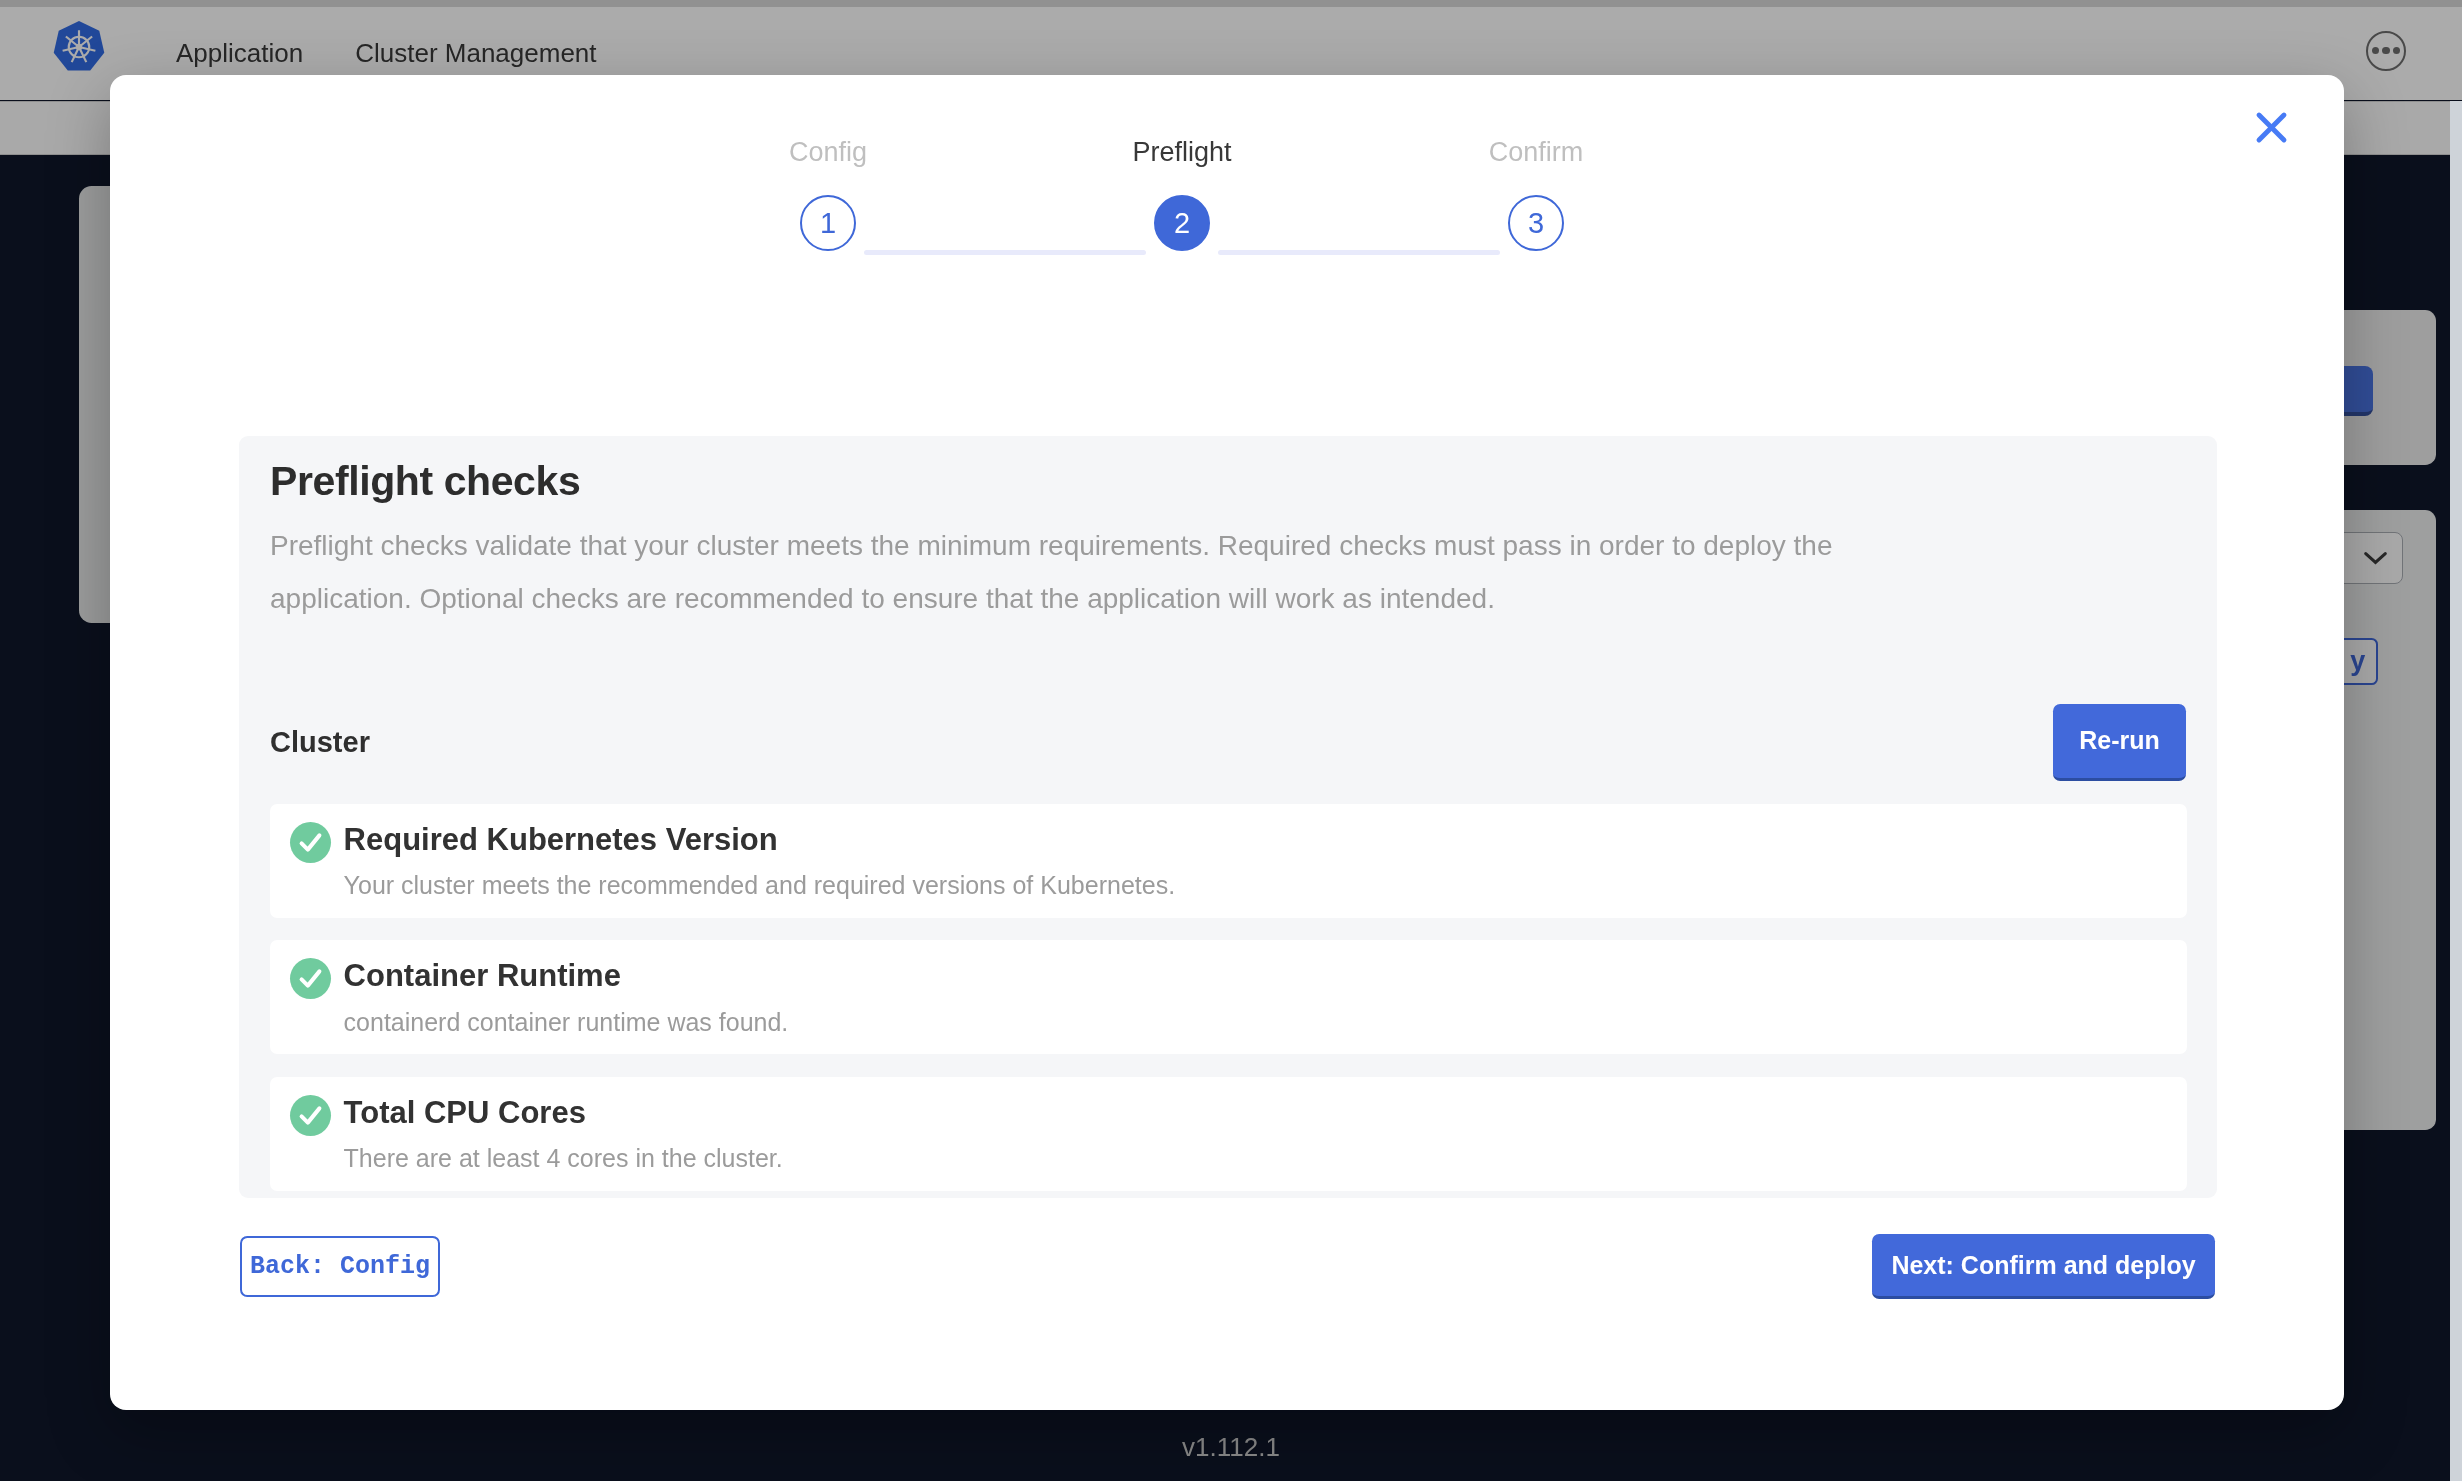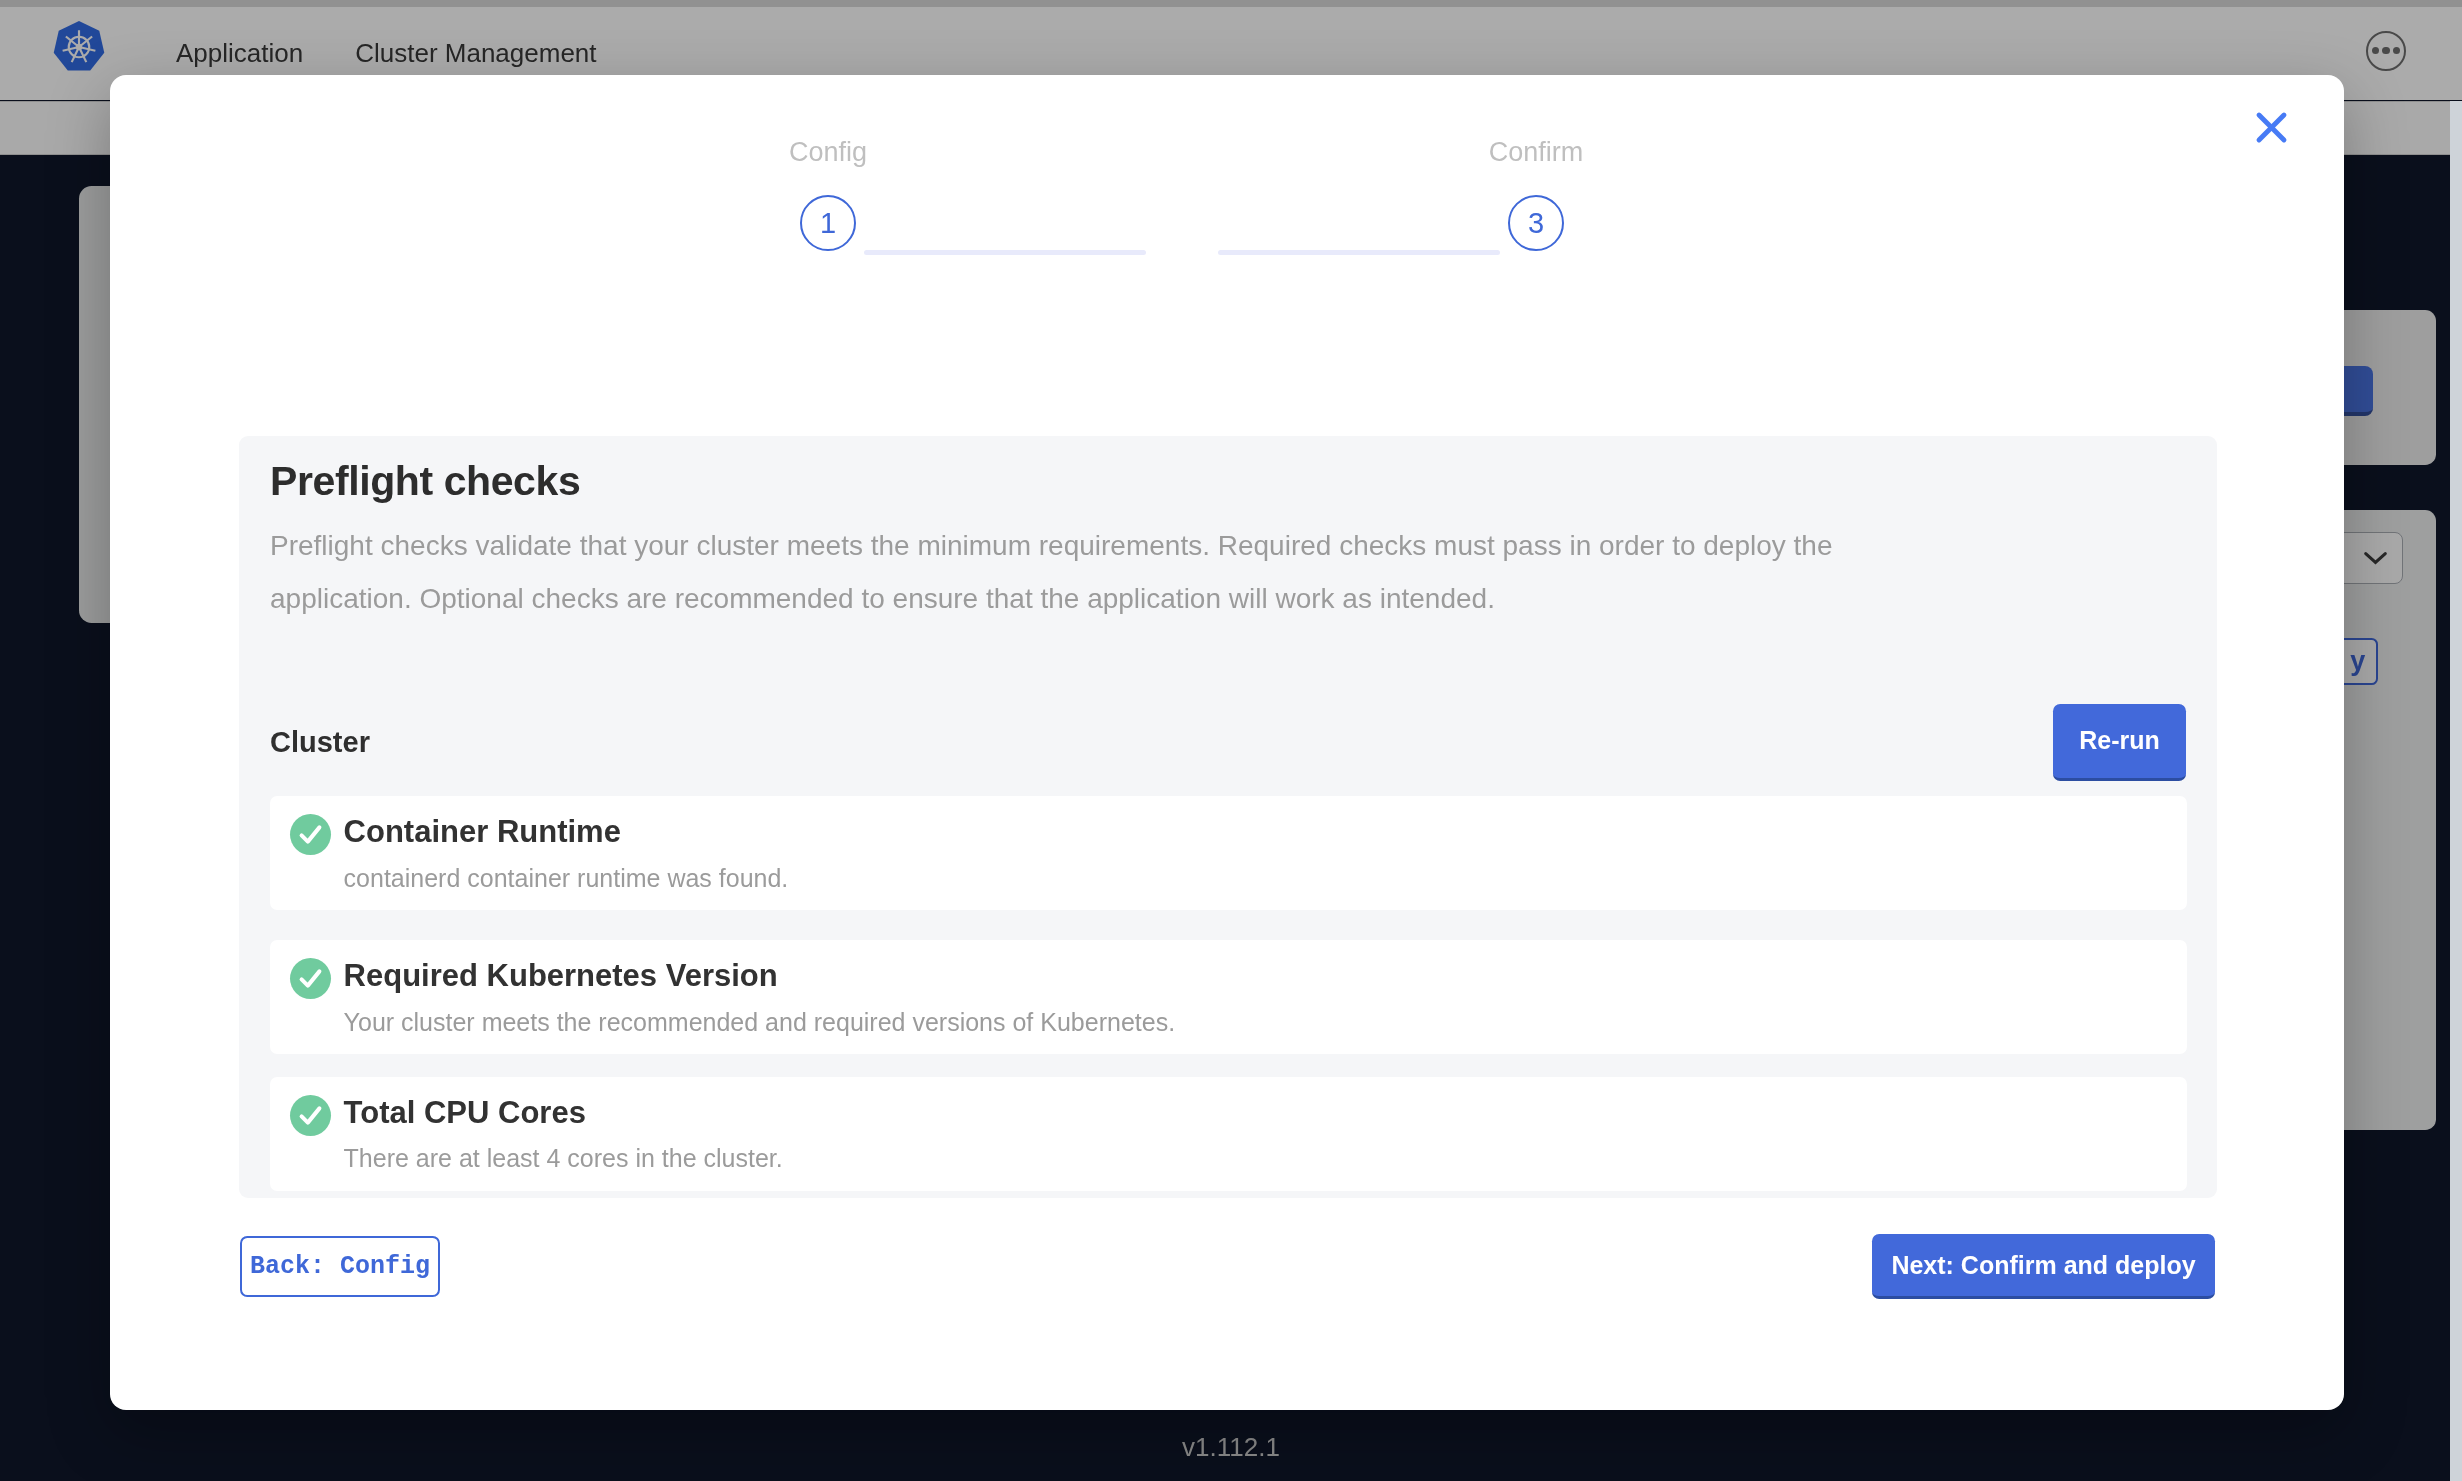--- a/index.html
+++ b/index.html
@@ -130,62 +130,66 @@
         </svg>
     </button>
 
     <div class="stepper">
       <div class="step-connector s1"></div>
       <div class="step-connector s2"></div>
       <div class="step-col c0">
         <div class="step-label">Config</div>
         <div class="step-circle">1</div>
       </div>
+      <div class="step-col c1">
+        <div class="step-label active">Preflight</div>
+        <div class="step-circle active">2</div>
+      </div>
       <div class="step-col c2">
         <div class="step-label">Confirm</div>
         <div class="step-circle">3</div>
       </div>
     </div>
 
     <div class="panel">
       <div class="panel-title">Preflight checks</div>
       <div class="panel-desc">
         <div class="line">Preflight checks validate that your cluster meets the minimum requirements. Required checks must pass in order to deploy the</div>
         <div class="line">application. Optional checks are recommended to ensure that the application will work as intended.</div>
       </div>
 
       <div class="results-row">
         <span class="results-title">Cluster</span>
         <button class="btn-primary rerun-btn">Re-run</button>
       </div>
 
+      <div class="check-card first">
+        <div class="check-icon">
+          <svg width="41" height="41" viewBox="0 0 46 46">
+              <polyline points="13,24 20,31 33,15" fill="none" stroke="#ffffff" stroke-width="4.5" stroke-linecap="round" stroke-linejoin="round"></polyline>
+            </svg>
+        </div>
+        <div class="check-body">
+          <div class="check-title">Required Kubernetes Version</div>
+          <div class="check-desc">Your cluster meets the recommended and required versions of Kubernetes.</div>
+        </div>
+      </div>
+
       <div class="check-card">
         <div class="check-icon">
           <svg width="41" height="41" viewBox="0 0 46 46">
               <polyline points="13,24 20,31 33,15" fill="none" stroke="#ffffff" stroke-width="4.5" stroke-linecap="round" stroke-linejoin="round"></polyline>
             </svg>
         </div>
         <div class="check-body">
           <div class="check-title">Container Runtime</div>
           <div class="check-desc">containerd container runtime was found.</div>
         </div>
       </div>
 
-      <div class="check-card first">
-        <div class="check-icon">
-          <svg width="41" height="41" viewBox="0 0 46 46">
-              <polyline points="13,24 20,31 33,15" fill="none" stroke="#ffffff" stroke-width="4.5" stroke-linecap="round" stroke-linejoin="round"></polyline>
-            </svg>
-        </div>
-        <div class="check-body">
-          <div class="check-title">Required Kubernetes Version</div>
-          <div class="check-desc">Your cluster meets the recommended and required versions of Kubernetes.</div>
-        </div>
-      </div>
-
       <div class="check-card">
         <div class="check-icon">
           <svg width="41" height="41" viewBox="0 0 46 46">
               <polyline points="13,24 20,31 33,15" fill="none" stroke="#ffffff" stroke-width="4.5" stroke-linecap="round" stroke-linejoin="round"></polyline>
             </svg>
         </div>
         <div class="check-body">
           <div class="check-title">Total CPU Cores</div>
           <div class="check-desc">There are at least 4 cores in the cluster.</div>
         </div>

